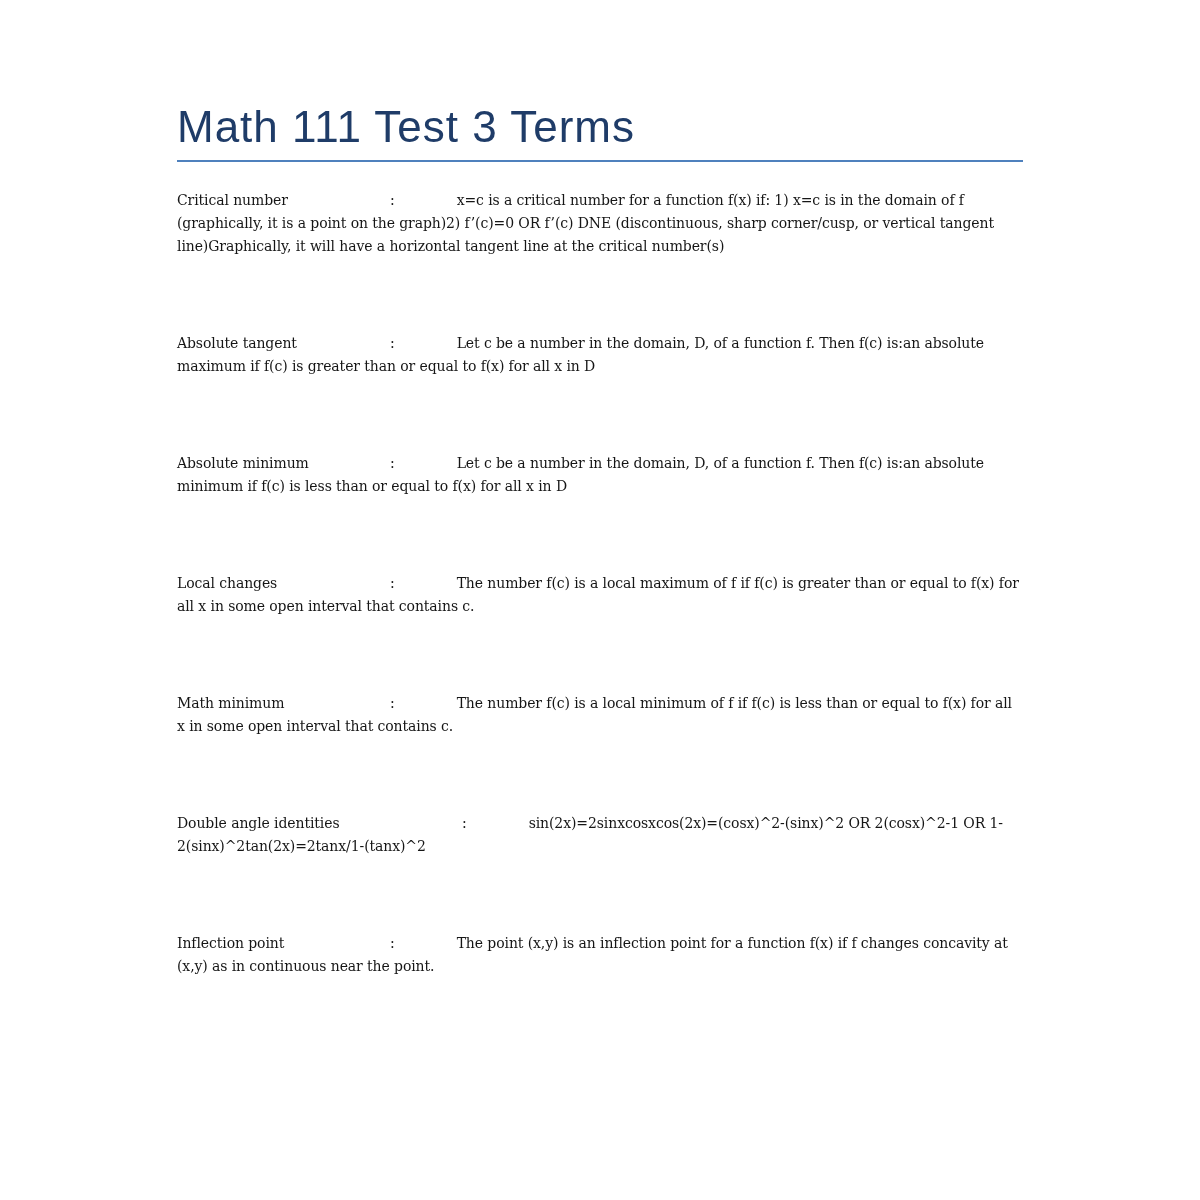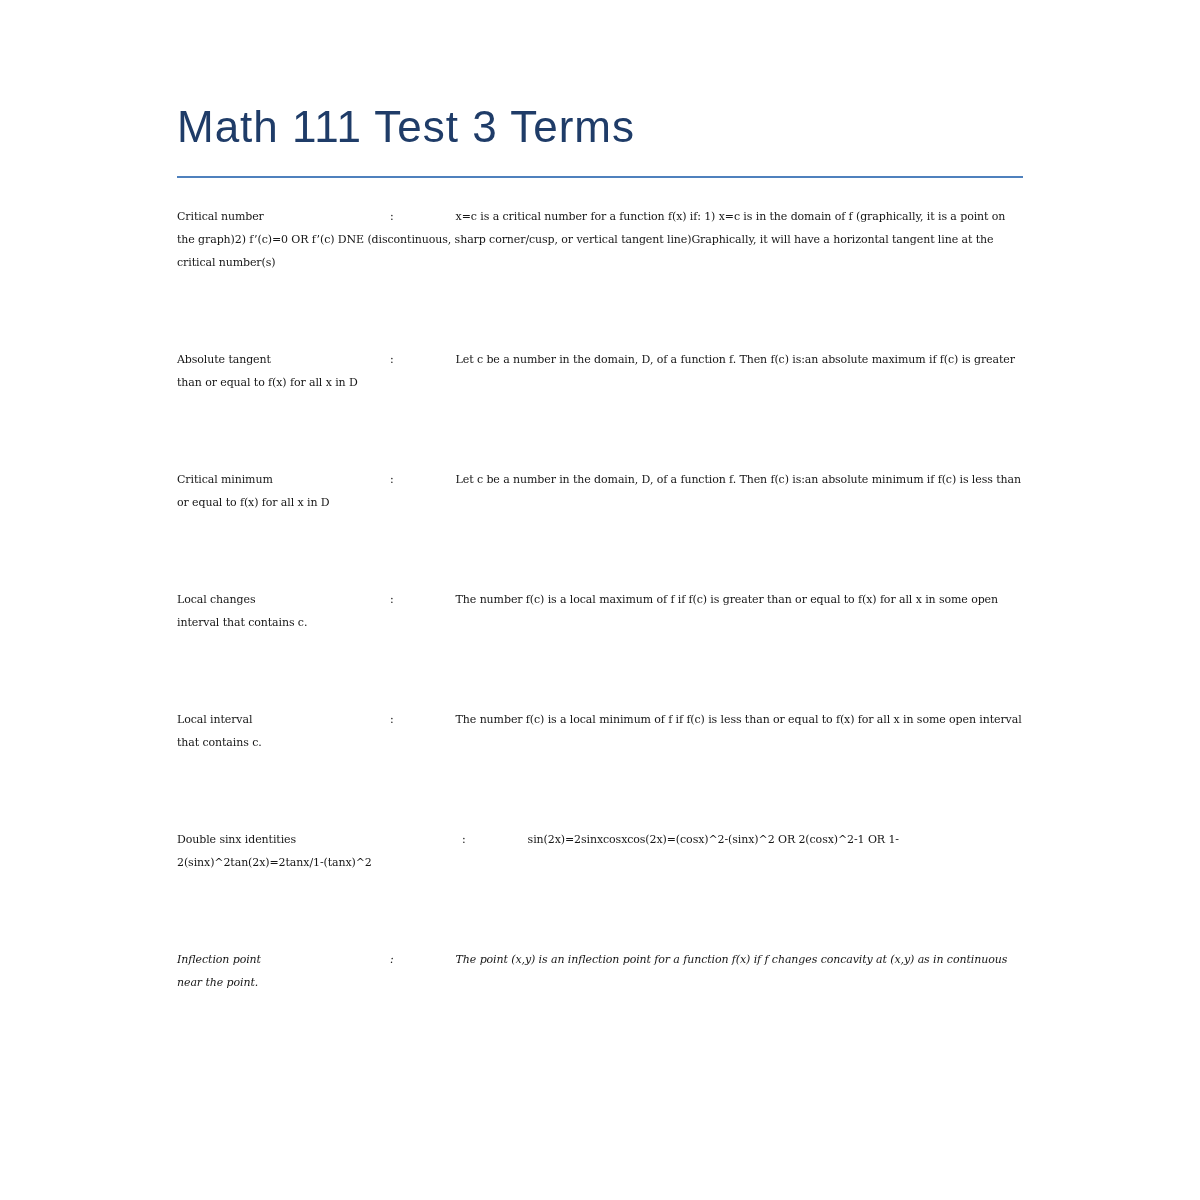--- a/index.html
+++ b/index.html
@@ -16,44 +16,43 @@
   }
   .page {
     box-sizing: border-box;
     width: 1200px;
     height: 1200px;
     padding: 104px 177px 0 177px;
     background: #ffffff;
   }
   .title-wrap {
     border-bottom: 2px solid #4f81bd;
-    padding-bottom: 26px;
+    padding-bottom: 10px;
   }
   h1.doc-title {
     margin: 0;
     font-family: "Liberation Sans", sans-serif;
     font-weight: 400;
     font-size: 44px;
     line-height: 46px;
     letter-spacing: 1px;
     color: #1f3c68;
   }
   .entries {
     margin-top: 27px;
   }
   p.entry {
     margin: 0 0 74px 0;
-    font-size: 11px;
+    font-size: 14px;
     line-height: 23px;
     letter-spacing: -0.1px;
     color: #161616;
   }
   p.entry:last-child {
     margin-bottom: 0;
-    font-style: italic;
   }
   .term {
     display: inline-block;
     width: 213px;
   }
   .entry.wide .term {
     width: 285px;
   }
   .sep {
     display: inline;
@@ -75,24 +74,24 @@
     <h1 class="doc-title">Math 111 Test 3 Terms</h1>
   </div>
   <div></div>
 
   <div class="entries">
 
     <p class="entry"><span class="term">Critical number</span><span class="sep">:</span><span class="tab"></span><span class="def">x=c is a critical number for a function f(x) if: 1) x=c is in the domain of f (graphically, it is a point on the graph)2) f’(c)=0 OR f’(c) DNE (discontinuous, sharp corner/cusp, or vertical tangent line)Graphically, it will have a horizontal tangent line at the critical number(s)</span></p>
 
     <p class="entry"><span class="term">Absolute tangent</span><span class="sep">:</span><span class="tab"></span><span class="def">Let c be a number in the domain, D, of a function f. Then f(c) is:an absolute maximum if f(c) is greater than or equal to f(x) for all x in D</span></p>
 
-    <p class="entry"><span class="term">Critical minimum</span><span class="sep">:</span><span class="tab"></span><span class="def">Let c be a number in the domain, D, of a function f. Then f(c) is:an absolute minimum if f(c) is less than or equal to f(x) for all x in D</span></p>
+    <p class="entry"><span class="term">Absolute minimum</span><span class="sep">:</span><span class="tab"></span><span class="def">Let c be a number in the domain, D, of a function f. Then f(c) is:an absolute minimum if f(c) is less than or equal to f(x) for all x in D</span></p>
 
     <p class="entry"><span class="term">Local changes</span><span class="sep">:</span><span class="tab"></span><span class="def">The number f(c) is a local maximum of f if f(c) is greater than or equal to f(x) for all x in some open interval that contains c.</span></p>
 
-    <p class="entry"><span class="term">Local interval</span><span class="sep">:</span><span class="tab"></span><span class="def">The number f(c) is a local minimum of f if f(c) is less than or equal to f(x) for all x in some open interval that contains c.</span></p>
+    <p class="entry"><span class="term">Math minimum</span><span class="sep">:</span><span class="tab"></span><span class="def">The number f(c) is a local minimum of f if f(c) is less than or equal to f(x) for all x in some open interval that contains c.</span></p>
 
-    <p class="entry wide"><span class="term">Double sinx identities</span><span class="sep">:</span><span class="tab"></span><span class="def">sin(2x)=2sinxcosxcos(2x)=(cosx)^2-(sinx)^2 OR 2(cosx)^2-1 OR 1-2(sinx)^2tan(2x)=2tanx/1-(tanx)^2</span></p>
+    <p class="entry wide"><span class="term">Double angle identities</span><span class="sep">:</span><span class="tab"></span><span class="def">sin(2x)=2sinxcosxcos(2x)=(cosx)^2-(sinx)^2 OR 2(cosx)^2-1 OR 1-2(sinx)^2tan(2x)=2tanx/1-(tanx)^2</span></p>
 
     <p class="entry"><span class="term">Inflection point</span><span class="sep">:</span><span class="tab"></span><span class="def">The point (x,y) is an inflection point for a function f(x) if f changes concavity at (x,y) as in continuous near the point.</span></p>
 
   </div>
 </div>
 
 </body></html>

